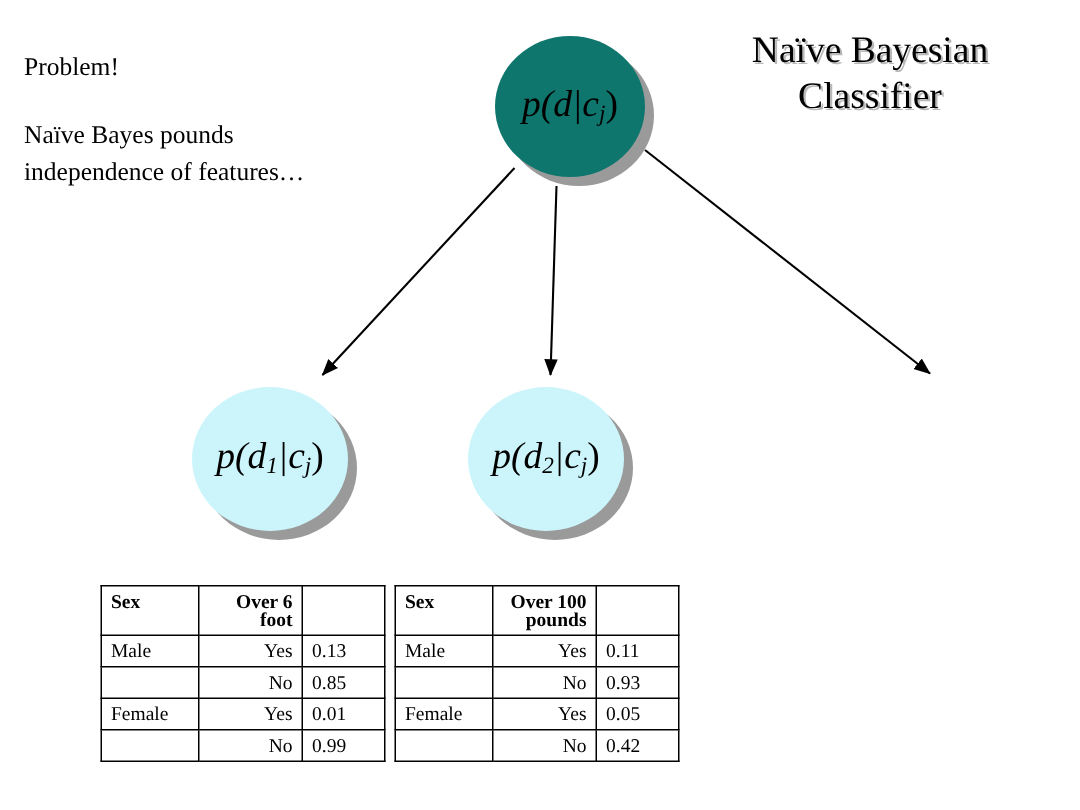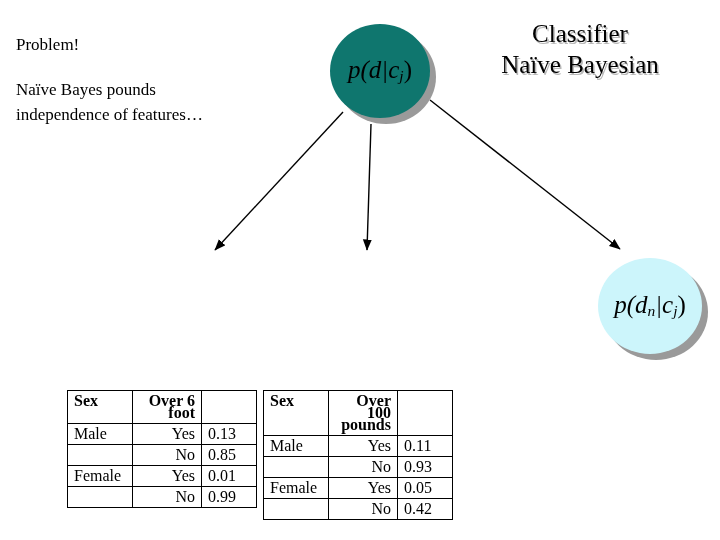--- a/index.html
+++ b/index.html
@@ -107,21 +107,21 @@
     left: 0; top: 0;
     width: 720px; height: 540px;
     pointer-events: none;
   }
 
   
   table.prob-table {
     position: absolute;
     border-collapse: collapse;
     font-family: "Liberation Serif", serif;
-    font-size: 16px;
+    font-size: 13px;
     color: #000000;
   }
   table.prob-table td {
     border: 1px solid #000000;
     padding: 4px 6px;
     vertical-align: top;
     line-height: 12px;
   }
   table.prob-table td.hdr { font-weight: bold; }
   #table-left  { left: 67px;  top: 390px; }
@@ -129,22 +129,22 @@
   #table-left  td.c0, #table-right td.c0 { width: 52px; }
   #table-left  td.c1, #table-right td.c1 { width: 56px; text-align: right; }
   #table-left  td.c2, #table-right td.c2 { width: 42px; }
 </style>
 </head>
 <body>
 
 <div class="slide">
 
   <div class="title">
+    <div>Naïve Bayesian</div>
     <div>Classifier</div>
-    <div>Naïve Bayesian</div>
   </div>
 
   <div class="left-text">
     <div class="para1">Problem!</div>
     <div class="para2">Naïve Bayes pounds independence of features…</div>
   </div>
 
   <svg class="arrows" viewBox="0 0 720 540">
     <defs>
       <marker id="ah" markerWidth="9" markerHeight="9" refX="7.5" refY="3.2" orient="auto" markerUnits="strokeWidth">
@@ -156,28 +156,34 @@
     <line x1="430" y1="100" x2="620" y2="249" stroke="#000000" stroke-width="1.4" marker-end="url(#ah)"></line>
   </svg>
 
   <div class="node" id="node-root">
     <div class="shadow"></div>
     <div class="face">
       <span class="label"><span>p(d|c</span><sub>j</sub><span class="upright">)</span></span>
     </div>
   </div>
 
-
-
-  <div class="node" id="node-dn">
+  <div class="node" id="node-d1">
     <div class="shadow"></div>
     <div class="face">
-      <span class="label"><span>p(d</span><sub>n</sub><span>|c</span><sub>j</sub><span class="upright">)</span></span>
+      <span class="label"><span>p(d</span><sub>1</sub><span>|c</span><sub>j</sub><span class="upright">)</span></span>
     </div>
   </div>
+
+  <div class="node" id="node-d2">
+    <div class="shadow"></div>
+    <div class="face">
+      <span class="label"><span>p(d</span><sub>2</sub><span>|c</span><sub>j</sub><span class="upright">)</span></span>
+    </div>
+  </div>
+
 
   <table class="prob-table" id="table-left">
       <tbody>
         <tr>
           <td class="hdr c0">Sex</td>
           <td class="hdr c1">Over 6 foot</td>
           <td class="hdr c2"></td>
         </tr>
         <tr>
           <td class="c0">Male</td>

